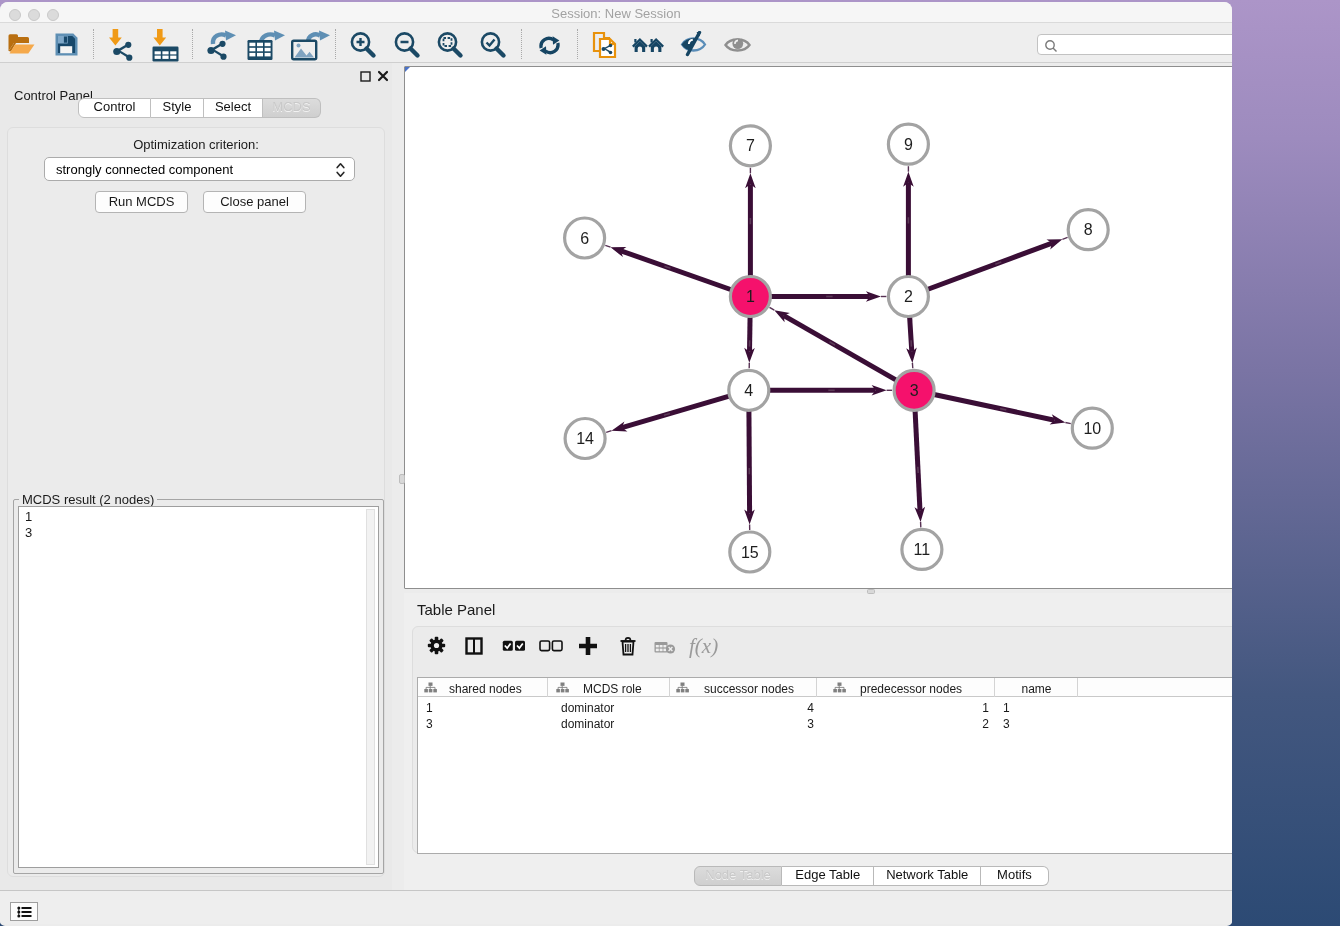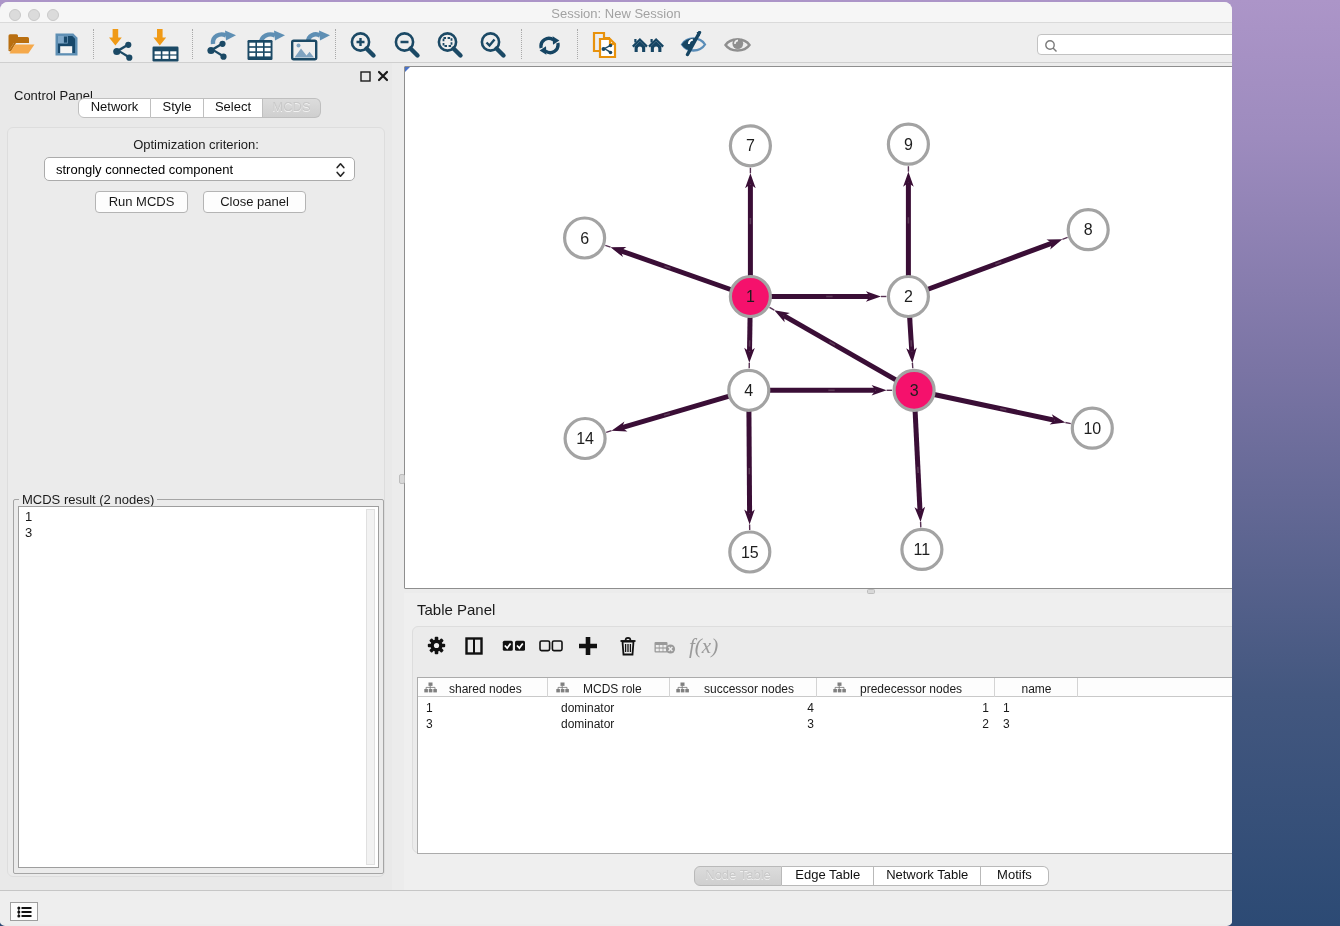--- a/index.html
+++ b/index.html
@@ -207,21 +207,21 @@
   </div>
   <div id="cpanel" class="abs">
     <div id="cpanel-hdr" class="abs">Control Panel</div>
     <svg class="abs" style="left:360px; top:8px;" width="11" height="11" viewBox="0 0 11 11">
         <rect x="1" y="1" width="9" height="9" fill="none" stroke="#1a1a1a" stroke-width="1.4"></rect>
       </svg>
     <svg class="abs" style="left:377px; top:7px;" width="12" height="12" viewBox="0 0 12 12">
         <path d="M2 2 L10 10 M10 2 L2 10" stroke="#1a1a1a" stroke-width="2.2" stroke-linecap="round"></path>
       </svg>
     <div class="tabrow" style="left:78px; top:35px;">
-      <div class="tab first" style="width:73px">Network</div>
+      <div class="tab first" style="width:73px">Control</div>
       <div class="tab" style="width:53px">Style</div>
       <div class="tab" style="width:59px">Select</div>
       <div class="tab last sel" style="width:58px">MCDS</div>
     </div>
     <div id="cp-inner" class="abs"></div>
     <div class="abs t13" style="left:0; top:74px; width:392px; text-align:center;">Optimization criterion:</div>
     <div id="dropdown" class="abs">
         <span class="abs" style="left:11px; top:3.5px; font-size:13px;">strongly connected component</span>
         <svg class="abs" style="right:8px; top:4px;" width="11" height="16" viewBox="0 0 11 16">
           <path d="M2.2 5.5 L5.5 1.8 L8.8 5.5 M2.2 10.5 L5.5 14.2 L8.8 10.5" fill="none" stroke="#2A2A2A" stroke-width="1.7" stroke-linecap="round" stroke-linejoin="round"></path>

